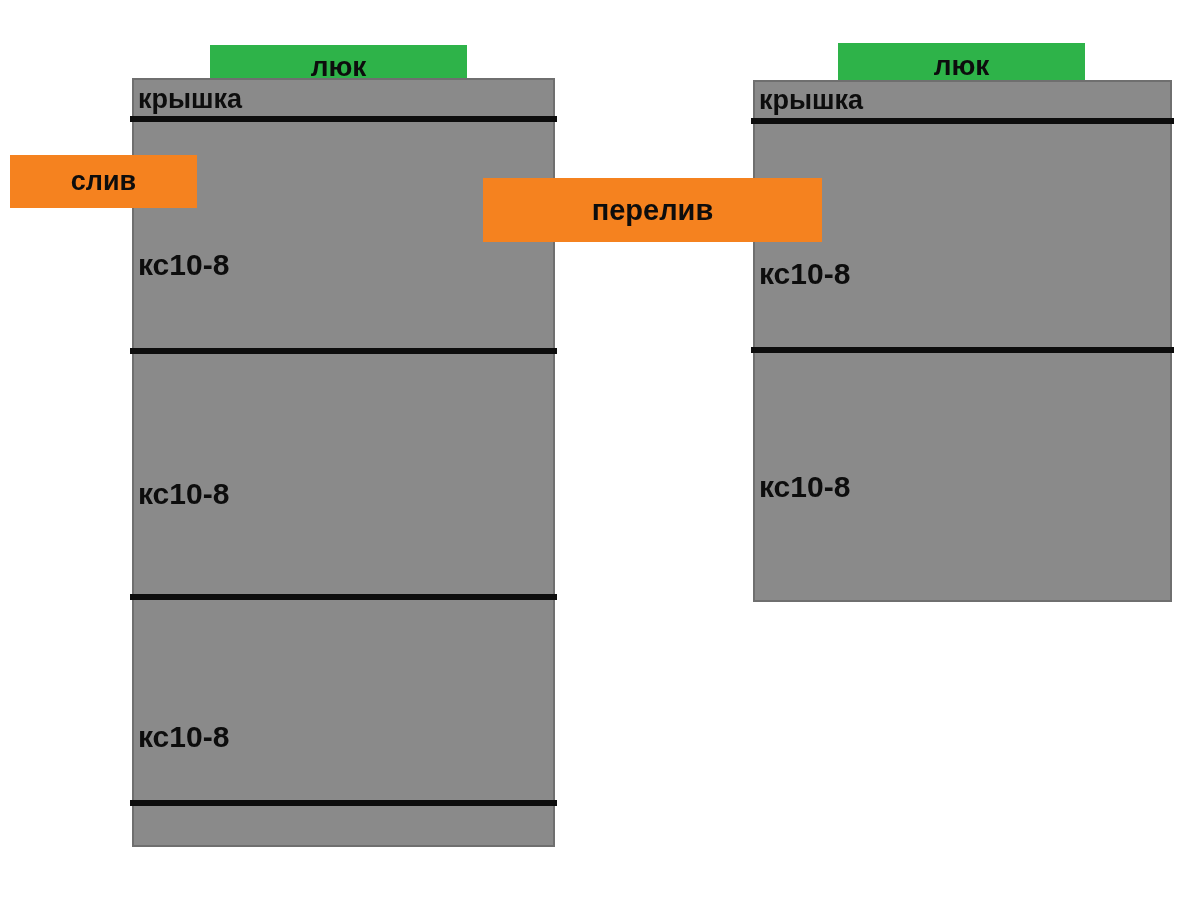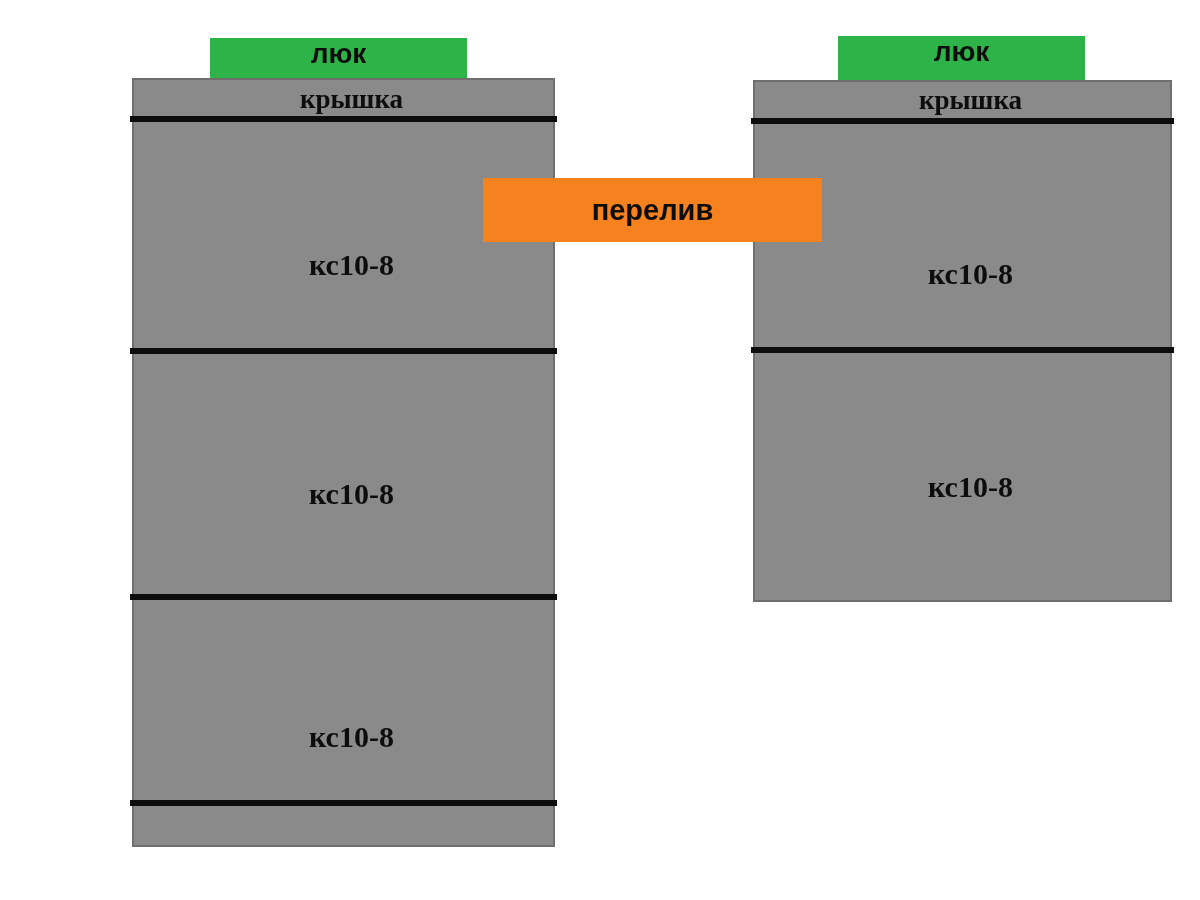--- a/index.html
+++ b/index.html
@@ -13,41 +13,41 @@
   .tank{
     position:absolute;background:var(--tank,#8a8a8a);
     border:2px solid var(--tank-border,#6f6f6f);
     box-sizing:border-box;z-index:1;
   }
   .tank-left{left:132px;top:78px;width:423px;height:769px;}
   .tank-right{left:753px;top:80px;width:419px;height:522px;}
   
   .hatch{
     position:absolute;background:var(--green,#2eb349);z-index:0;
-    display:flex;justify-content:center;font-size:28px;
+    display:flex;align-items:center;justify-content:center;font-size:28px;margin-top:7px;
   }
   .hatch-left{left:210px;top:38px;width:257px;height:44px;}
   .hatch-right{left:838px;top:36px;width:247px;height:46px;}
   
   .pipe{
     position:absolute;background:var(--orange,#f5821f);z-index:3;
     display:flex;align-items:center;justify-content:center;
   }
   .pipe-drain{left:10px;top:155px;width:187px;height:53px;font-size:27px;}
   .pipe-overflow{left:483px;top:178px;width:339px;height:64px;font-size:29px;}
   
   .hline{
     position:absolute;left:-4px;right:-4px;height:6px;
     background:var(--line,#0d0d0d);z-index:2;
   }
   .lt-line-lid{top:36px;}  .lt-line-1{top:268px;}
   .lt-line-2{top:514px;}   .lt-line-3{top:720px;}
   .rt-line-lid{top:36px;}  .rt-line-1{top:265px;}
   
-  .tank-text{position:absolute;left:16px;right:0;text-align:center;z-index:2;font-family:Liberation Serif, serif;}
+  .tank-text{position:absolute;left:4px;right:0;z-index:2;}
   .lid-text{font-size:27px;}
   .lt-lid{top:4px;}  .rt-lid{top:3px;}
   .ring-label{font-size:30px;margin-top:48px;}
   .lt-ring-0{top:120px;} .lt-ring-1{top:349px;} .lt-ring-2{top:592px;}
   .rt-ring-0{top:127px;} .rt-ring-1{top:340px;}
   .bottom-text{top:723px;font-size:28px;}
 </style>
 </head>
 <body>
 
@@ -72,17 +72,20 @@
   </div>
 
   <div class="tank tank-right">
     <div class="tank-text lid-text rt-lid">крышка</div>
     <div class="hline rt-line-lid"></div>
     <div class="tank-text ring-label rt-ring-0">кс10-8</div>
     <div class="hline rt-line-1"></div>
     <div class="tank-text ring-label rt-ring-1">кс10-8</div>
   </div>
 
+  <div class="pipe pipe-drain">
+    <span>слив</span>
+  </div>
   <div class="pipe pipe-overflow">
     <span>перелив</span>
   </div>
 
 </div>
 
 </body></html>

